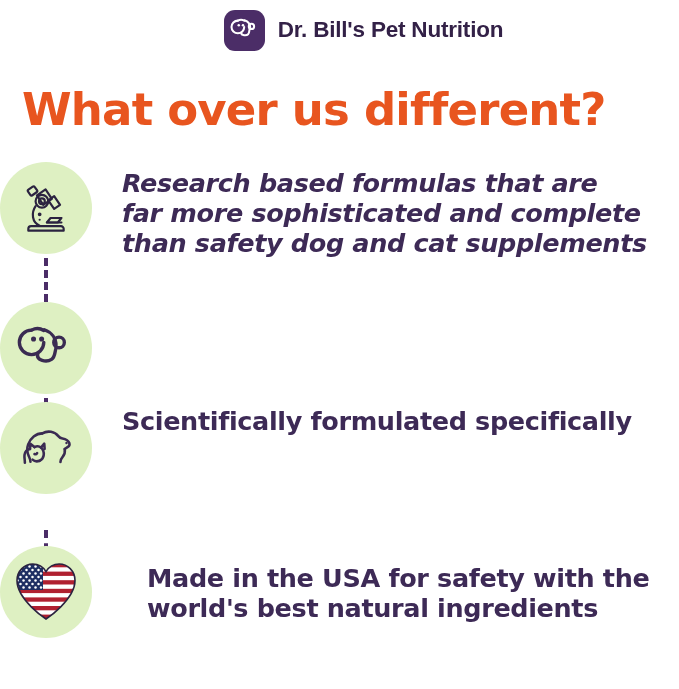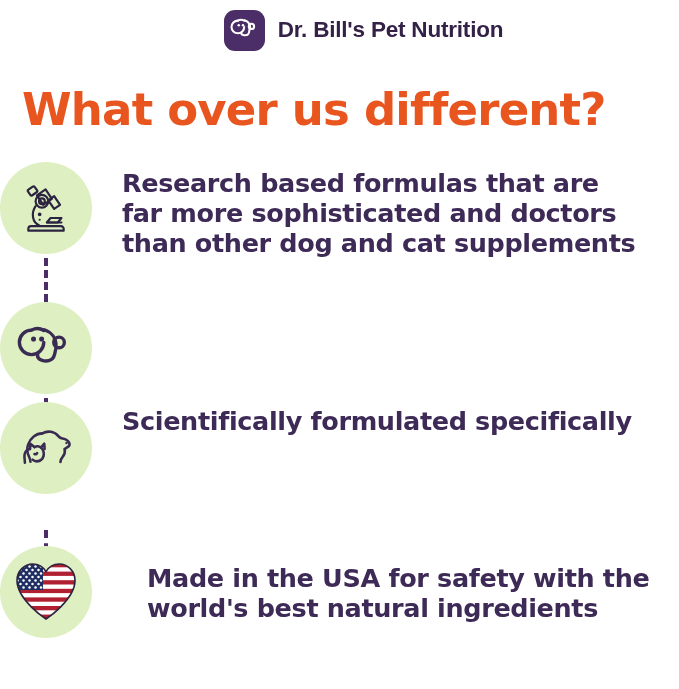--- a/index.html
+++ b/index.html
@@ -111,21 +111,21 @@
     font-family: "DejaVu Sans", sans-serif;
   }
   .feature-text span { display: block; white-space: nowrap; }
 
   
   #row-0 { margin-top: 0px; }
   #row-1 { margin-top: 40px; }
   #row-2 { }
   #row-3 { margin-top: 44px; gap: 25px; }
 
-  #row-0 .feature-text { padding-top: 6px; }
+  #row-0 .feature-text { padding-top: 6px; font-style: italic; }
   #row-1 .feature-text { padding-top: 17px; }
   #row-2 .feature-text { padding-top: 4px; }
   #row-3 .feature-text { padding-top: 17px; }
 </style>
 </head>
 <body>
 
 <div class="brand-header">
   <div class="brand-mark">
     <span>
@@ -170,22 +170,22 @@
               <path d="M33 48 h12 l4 -5 h-12 z"></path>
               <path d="M33 48 h16"></path>
               <path d="M15.5 52 h33 a3 3 0 0 1 3 3 v2 h-39 v-2 a3 3 0 0 1 3 -3 z"></path>
             </g>
           </svg>
         </span>
       </div>
     </div>
     <div class="feature-text">
       <span>Research based formulas that are</span>
-      <span>far more sophisticated and doctors</span>
-      <span>than other dog and cat supplements</span>
+      <span>far more sophisticated and complete</span>
+      <span>than safety dog and cat supplements</span>
     </div>
   </div>
 
   <div class="feature-row" id="row-1">
     <div class="icon-col">
       <div class="icon-circle">
         <span>
           <svg width="60" height="60" viewBox="0 0 52 52">
             <g fill="none" stroke="#3A2B52" stroke-width="2.9" stroke-linecap="round" stroke-linejoin="round">
               <path d="M13.5 10.5 a10.6 10.6 0 1 0 10.6 10.6"></path>

